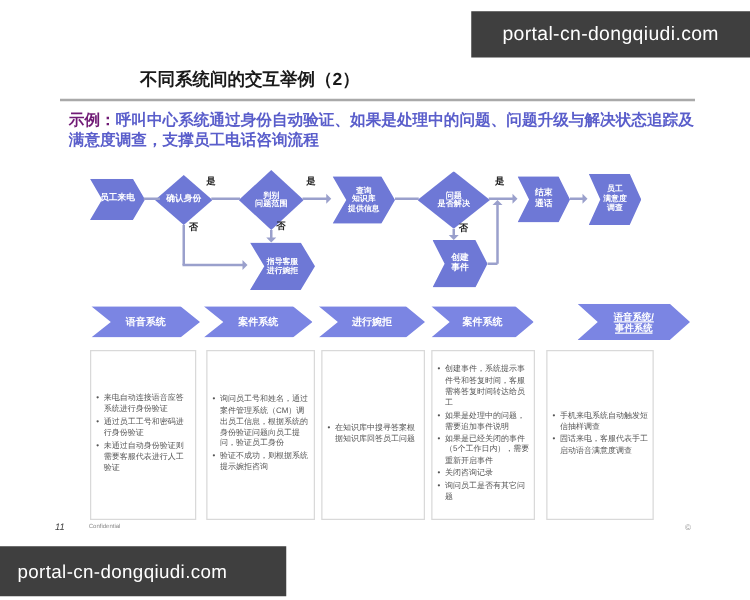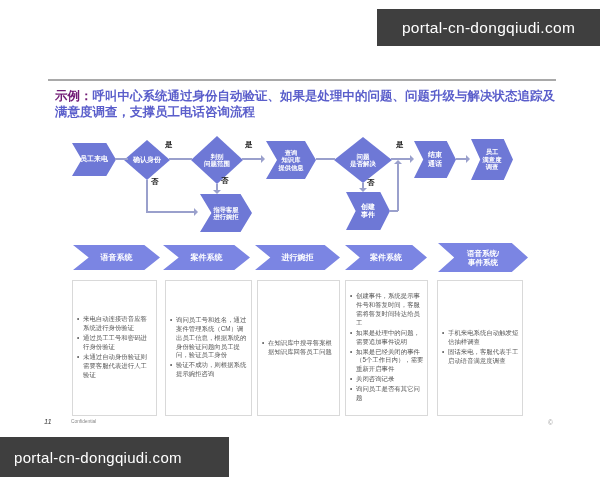--- a/index.html
+++ b/index.html
@@ -61,20 +61,21 @@
 
 <div class="slide">
 
   <div class="wm wm-top">
     <span>portal-cn-dongqiudi.com</span>
   </div>
   <div class="wm wm-bottom">
     <span>portal-cn-dongqiudi.com</span>
   </div>
 
+  <div class="title">不同系统间的交互举例（2）</div>
   <div class="divider"></div>
   <div class="example">
     <span class="lbl">示例：</span><span>呼叫中心系统通过身份自动验证、如果是处理中的问题、问题升级与解决状态追踪及满意度调查，支撑员工电话咨询流程</span>
   </div>
 
   <div class="chev" style="left:72px;top:143px;width:44px;height:33px;font-size:7px;">
     <span class="pre">员工来电</span>
   </div>
   <div class="diam" style="left:124px;top:140px;width:46px;height:40px;font-size:7px;">
     <span class="pre">确认身份</span>
@@ -146,21 +147,21 @@
   </div>
   <div class="banner" style="left:163px;top:245px;width:87px;height:25px;">
     <span class="pre">案件系统</span>
   </div>
   <div class="banner" style="left:255px;top:245px;width:85px;height:25px;">
     <span class="pre">进行婉拒</span>
   </div>
   <div class="banner" style="left:345px;top:245px;width:82px;height:25px;">
     <span class="pre">案件系统</span>
   </div>
-  <div class="banner" style="left:438px;top:243px;width:90px;height:29px;font-size:7.5px;">
+  <div class="banner" style="left:462px;top:243px;width:90px;height:29px;font-size:7.5px;text-decoration:underline;">
     <span class="pre">语音系统/
 事件系统</span>
   </div>
 
   <div class="lanebox" style="left:72px;width:85px;">
     <ul>
         <li>来电自动连接语音应答系统进行身份验证</li>
         <li>通过员工工号和密码进行身份验证</li>
         <li>未通过自动身份验证则需要客服代表进行人工验证</li>
       </ul>

